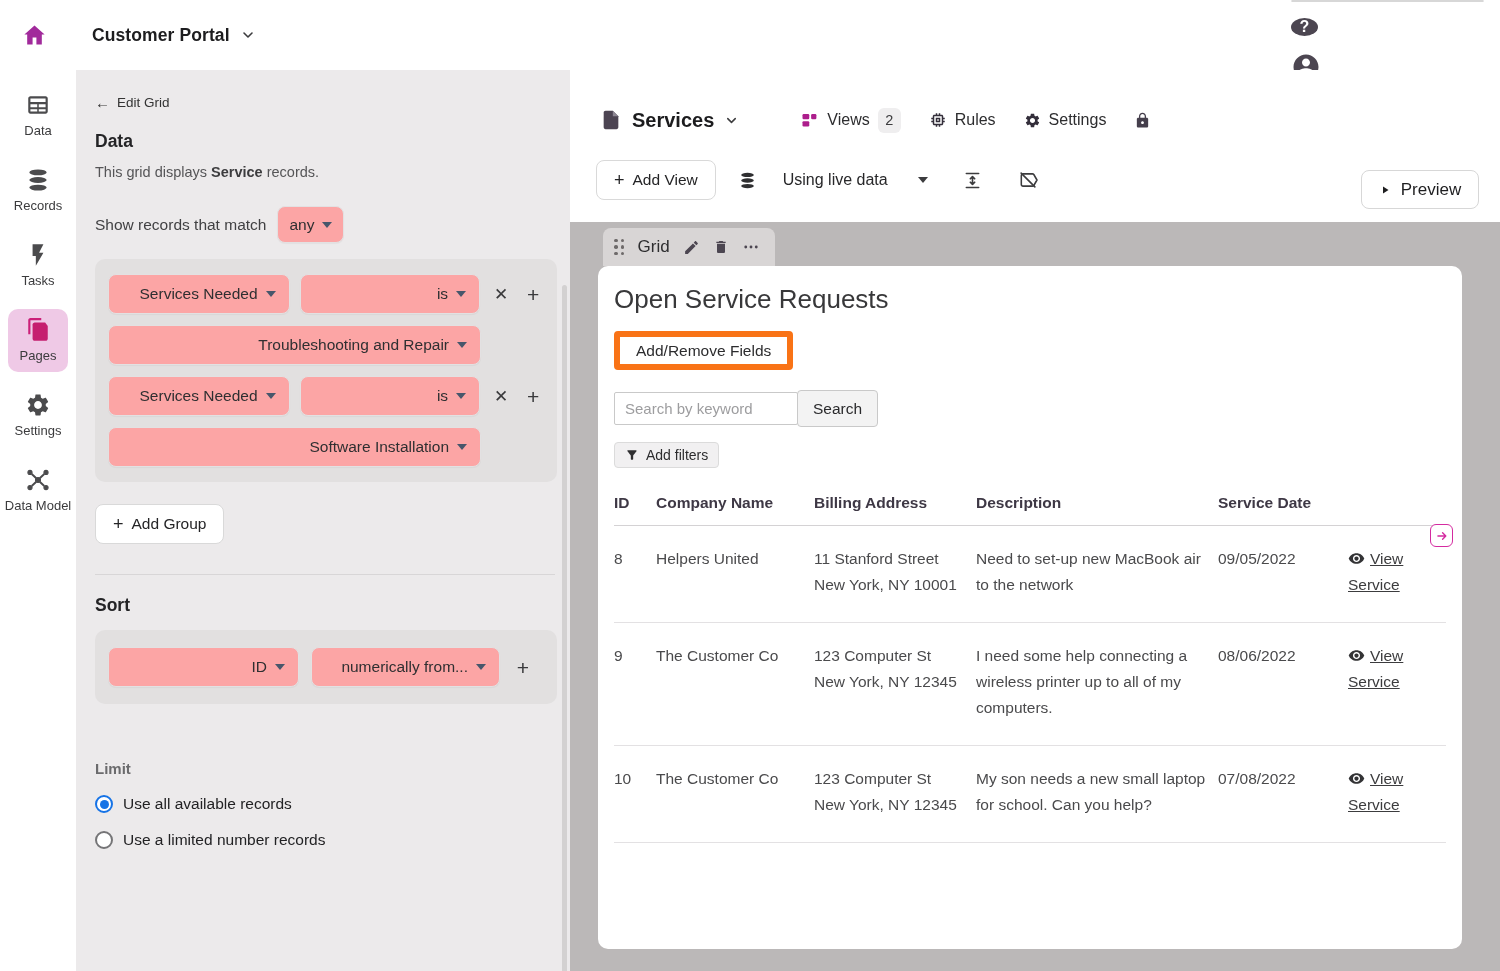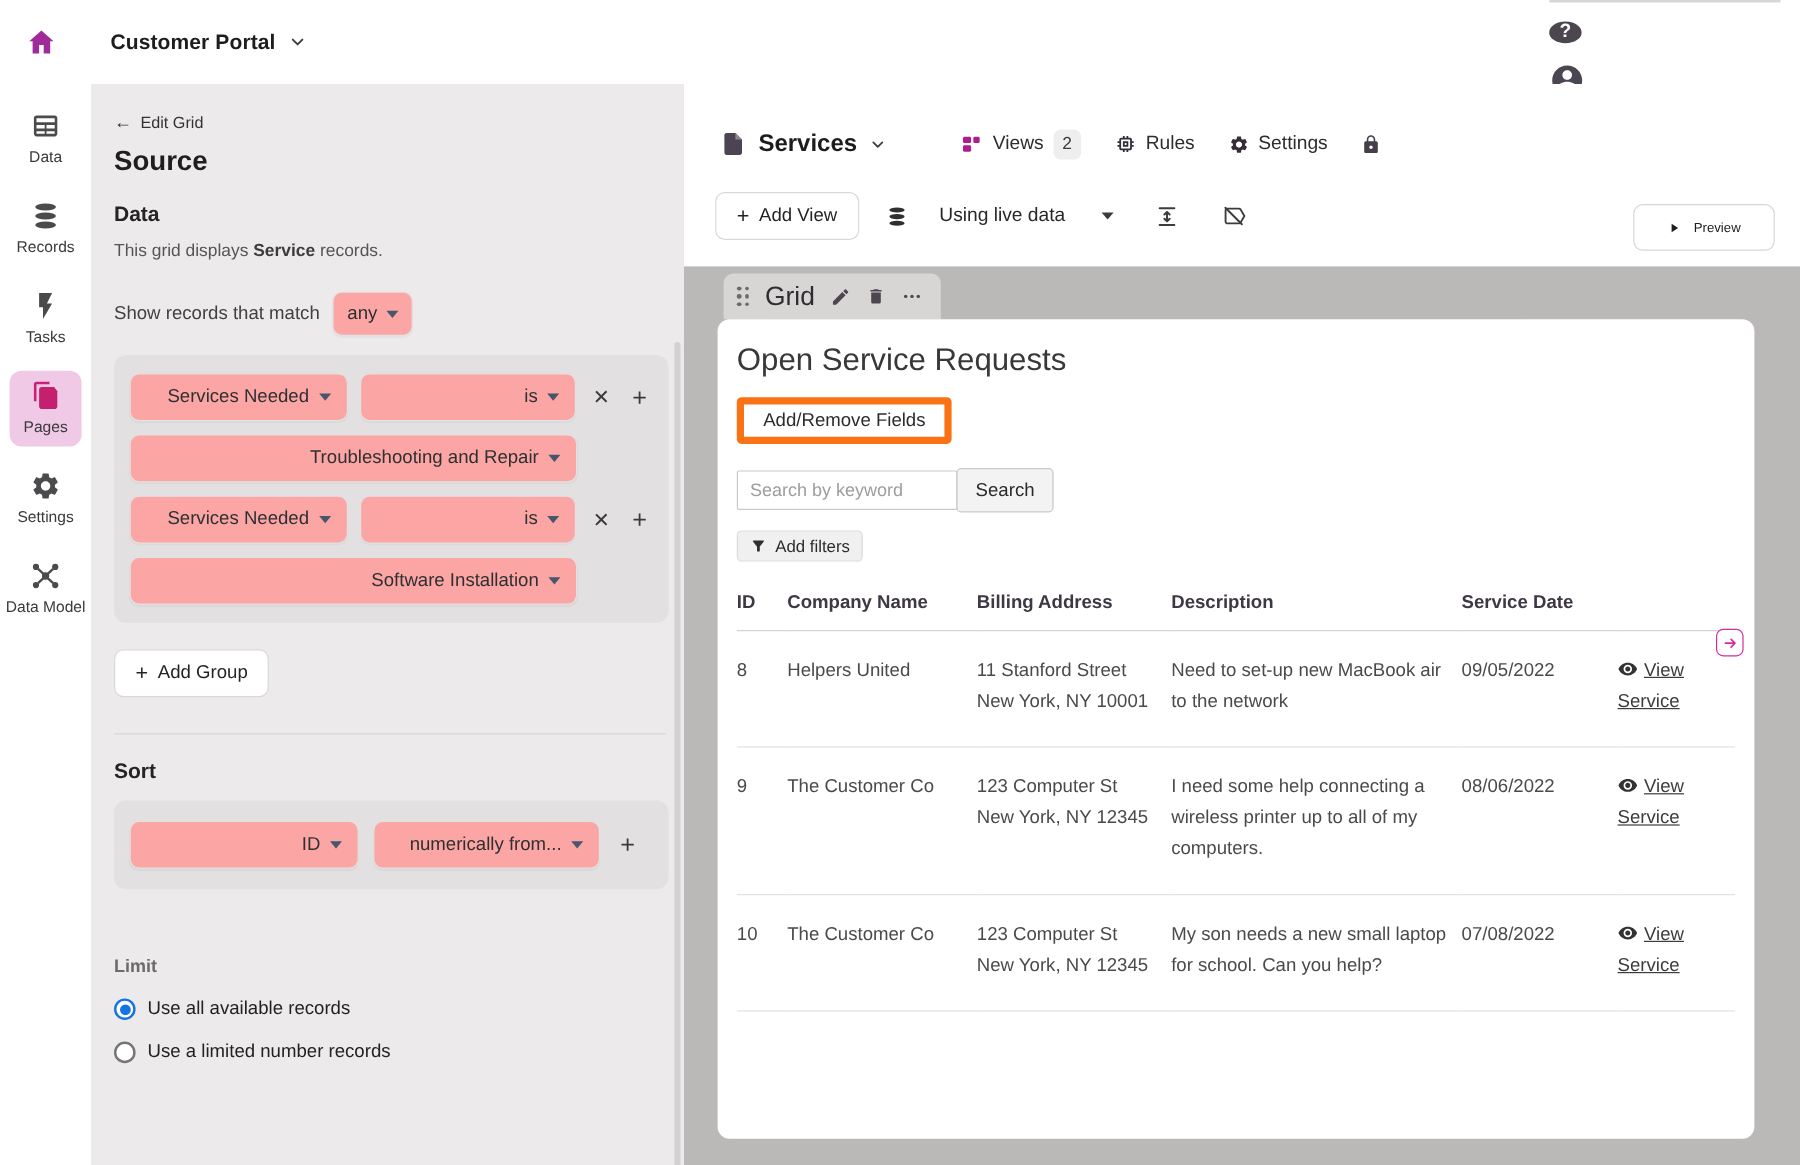--- a/index.html
+++ b/index.html
@@ -55,29 +55,29 @@
   .radio.checked::after { content:""; width:9px; height:9px; border-radius:50%; background:#1673e6; }
 
   
   .main { position:absolute; left:570px; top:70px; width:930px; height:901px; background:#fff; }
   .ph-row1 { display:flex; align-items:center; padding:30px 0 0 30px; height:70px; }
   .ph-title { display:flex; align-items:center; gap:10px; cursor:pointer; }
   .ph-title .t { font-size:20px; font-weight:700; color:#1c1c1e; }
   .ph-nav { display:flex; align-items:center; gap:28px; margin-left:62px; }
   .ph-nav .nav-it { display:flex; align-items:center; gap:8px; font-size:16px; color:#2d2d2f; cursor:pointer; }
   .count-badge { background:#efeeef; border-radius:6px; min-width:23px; height:25px; display:flex; align-items:center; justify-content:center; font-size:14.5px; color:#3c3c3e; padding:0 6px; }
-  .preview-btn { position:absolute; right:21px; top:100px; width:118px; height:39px; border:1px solid #d7d7d7; border-radius:8px; background:#fff; display:flex; align-items:center; justify-content:center; gap:10px; font-size:11px; color:#1e1e20; cursor:pointer; }
+  .preview-btn { position:absolute; right:21px; top:100px; width:118px; height:39px; border:1px solid #d7d7d7; border-radius:8px; background:#fff; display:flex; align-items:center; justify-content:center; gap:10px; font-size:17px; color:#1e1e20; cursor:pointer; }
   .ph-row2 { display:flex; align-items:center; margin:20px 0 0 26px; gap:22px; }
   .live-dd { display:flex; align-items:center; gap:26px; font-size:16px; color:#28282a; cursor:pointer; }
   .tool-ic { margin-left:12px; cursor:pointer; }
 
   
   .canvas { position:absolute; left:0; top:152px; width:930px; height:749px; background:#bbb8b8; }
   .grid-tab { position:absolute; left:33px; top:6px; height:38px; background:#d8d5d5; border-radius:8px 8px 0 0; display:flex; align-items:center; gap:13px; padding:0 15px 0 11px; }
-  .grid-tab .t { font-size:22px; color:#2e2e30; }
+  .grid-tab .t { font-size:17px; color:#2e2e30; }
   .drag-dots { display:grid; grid-template-columns:repeat(2,4px); grid-auto-rows:4px; gap:2.5px; cursor:grab; }
   .drag-dots i { width:3.5px; height:3.5px; border-radius:50%; background:#6e6a6a; }
   .tab-ic { cursor:pointer; }
 
   .card { position:absolute; left:28px; top:44px; width:864px; height:683px; background:#fff; border-radius:10px; padding:16px 16px 12px 16px; }
   .card-title { font-size:26px; font-weight:400; color:#38383a; margin-top:2px; }
   .addremove-btn { margin-top:16px; height:39px; padding:0 16px; background:#fff; border:6px solid #f97316; border-radius:4px; font-size:15.5px; color:#2c2c2e; display:inline-flex; align-items:center; cursor:pointer; }
   .search-row { margin-top:20px; display:flex; align-items:center; }
   .search-input { width:184px; height:33px; border:1px solid #c9c9c9; border-radius:2px; padding:0 10px; font-size:15px; color:#333; font-family:inherit; outline:none; }
   .search-input::placeholder { color:#9d9d9f; }
@@ -196,21 +196,20 @@
     </span>
     <span class="lbl">Data Model</span>
   </div>
 </div>
 
 <div class="panel">
   <div class="backlink">
     <span style="font-size:15px;">←</span>
     <span>Edit Grid</span>
   </div>
-  <h1>Source</h1>
   <h2>Data</h2>
   <div class="desc">
     <span>This grid displays </span><b>Service</b><span> records.</span>
   </div>
 
   <div class="match-row">
     <span>Show records that match</span>
     <div class="select small" style="width:67px;">
       <span>any</span>
         <span class="sel-caret"></span>

